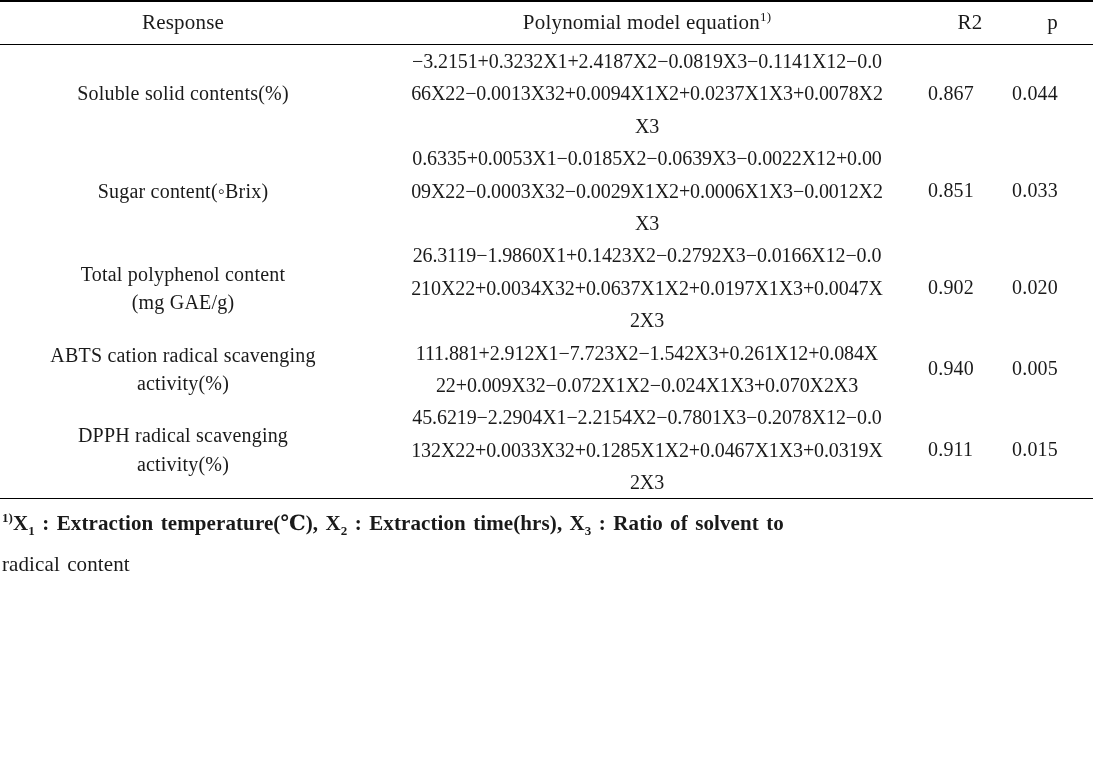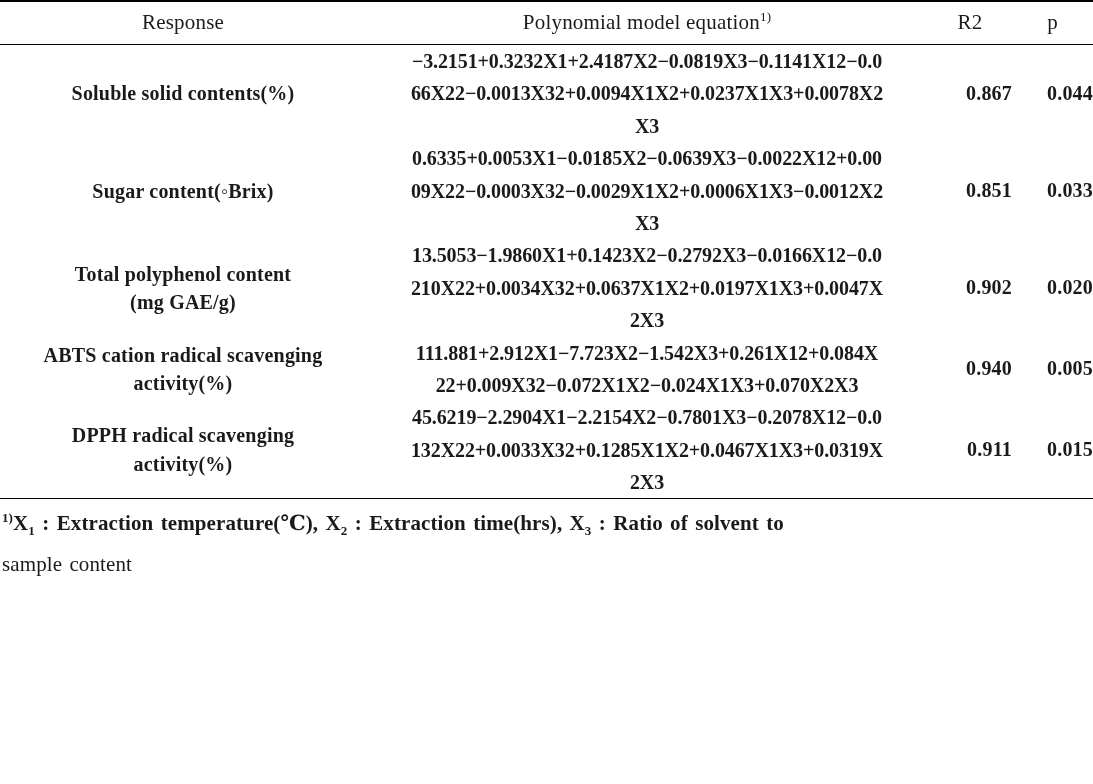--- a/index.html
+++ b/index.html
@@ -50,37 +50,36 @@
     vertical-align: super;
     line-height: 0;
   }
 
   tbody td {
     vertical-align: middle;
     padding: 0;
   }
   tbody tr.data-row td {
     font-size: 20px;
-    font-weight: bold;
   }
   td.response-cell {
     text-align: center;
     line-height: 1.42;
     letter-spacing: 0.2px;
     padding: 0 13px;
   }
   td.equation-cell {
     text-align: center;
     line-height: 1.62;
     letter-spacing: -0.1px;
     font-size: 19.5px;
     padding: 0 2px;
   }
   td.num-cell {
-    text-align: right;
+    text-align: left;
     font-size: 20px;
     letter-spacing: 0.2px;
   }
   .eq-line { display: block; white-space: nowrap; }
 
   
   tbody tr.last-row {
     border-bottom: 1.6px solid #000;
     margin-left: 10px;
   }
@@ -157,21 +156,21 @@
         <td class="num-cell">0.851</td>
         <td class="num-cell">0.033</td>
       </tr>
 
       <tr class="data-row">
         <td class="response-cell">
           <span class="eq-line">Total polyphenol content</span>
           <span class="eq-line">(mg GAE/g)</span>
         </td>
         <td class="equation-cell">
-          <span class="eq-line">13.5053−1.9860X1+0.1423X2−0.2792X3−0.0166X12−0.0</span>
+          <span class="eq-line">26.3119−1.9860X1+0.1423X2−0.2792X3−0.0166X12−0.0</span>
           <span class="eq-line">210X22+0.0034X32+0.0637X1X2+0.0197X1X3+0.0047X</span>
           <span class="eq-line">2X3</span>
         </td>
         <td class="num-cell">0.902</td>
         <td class="num-cell">0.020</td>
       </tr>
 
 
       <tr class="data-row">
         <td class="response-cell">
@@ -198,16 +197,16 @@
         </td>
         <td class="num-cell">0.911</td>
         <td class="num-cell">0.015</td>
       </tr>
 
     </tbody>
   </table>
 
   <div class="footnote">
     <span class="fn-line-1"><span class="fn-sup">1)</span><span>X</span><span class="sub">1</span><span> : Extraction temperature(℃), X</span><span class="sub">2</span><span> : Extraction time(hrs), X</span><span class="sub">3</span><span> : Ratio of solvent to</span></span>
-    <span class="fn-line-2">sample content</span>
+    <span class="fn-line-2">radical content</span>
   </div>
 
 </div>
 
 </body></html>

